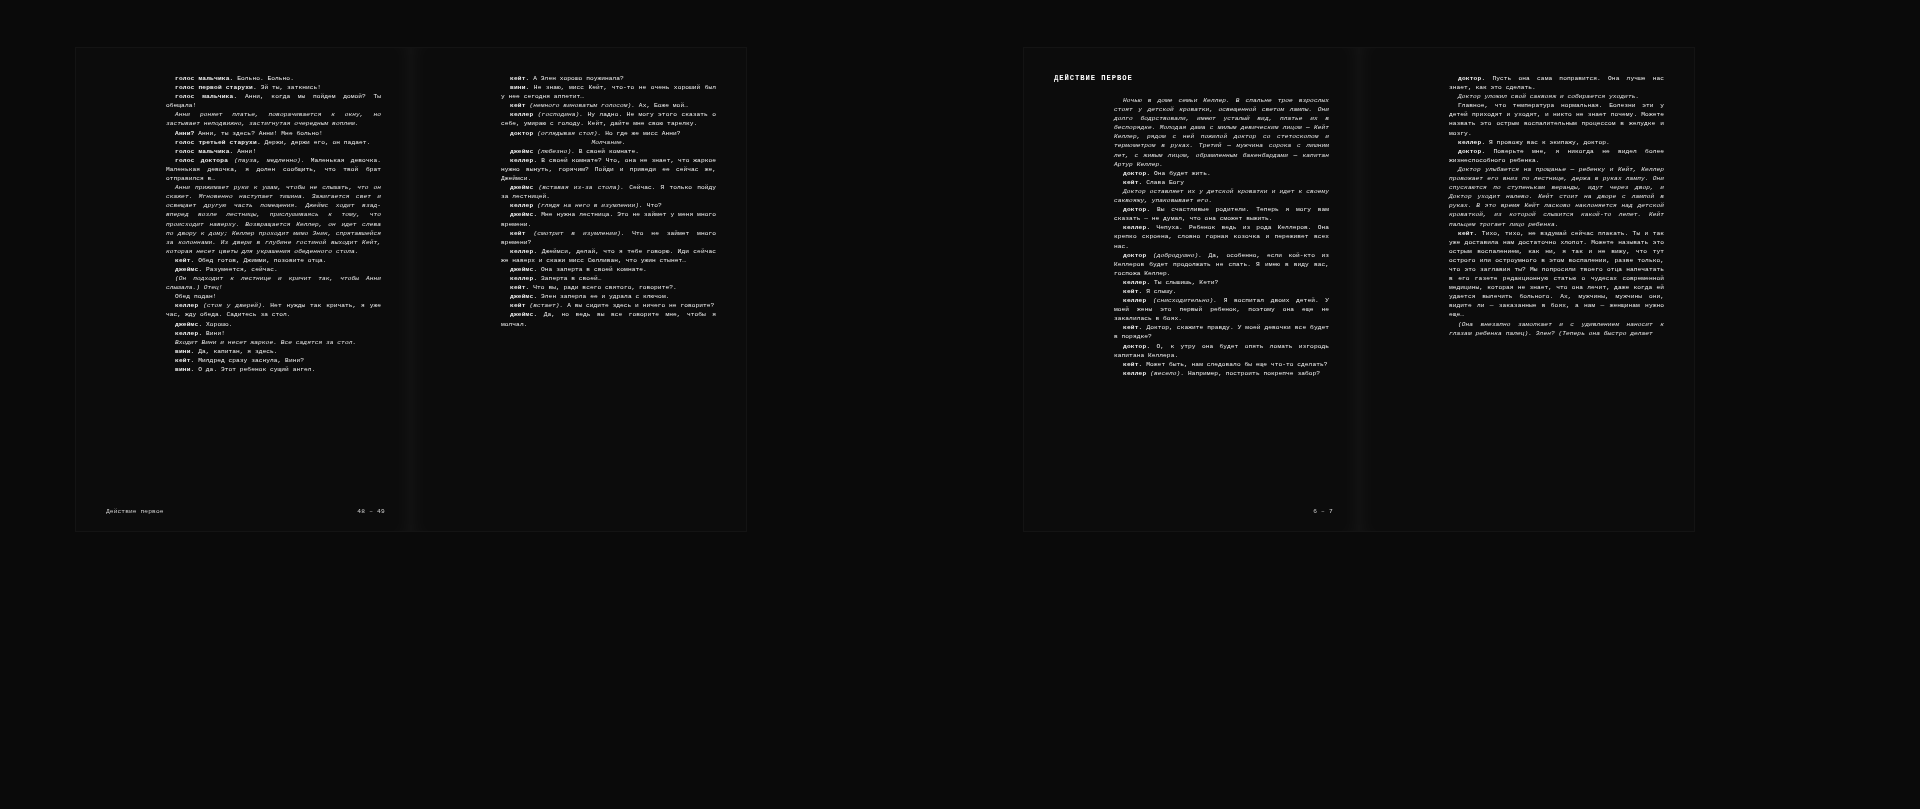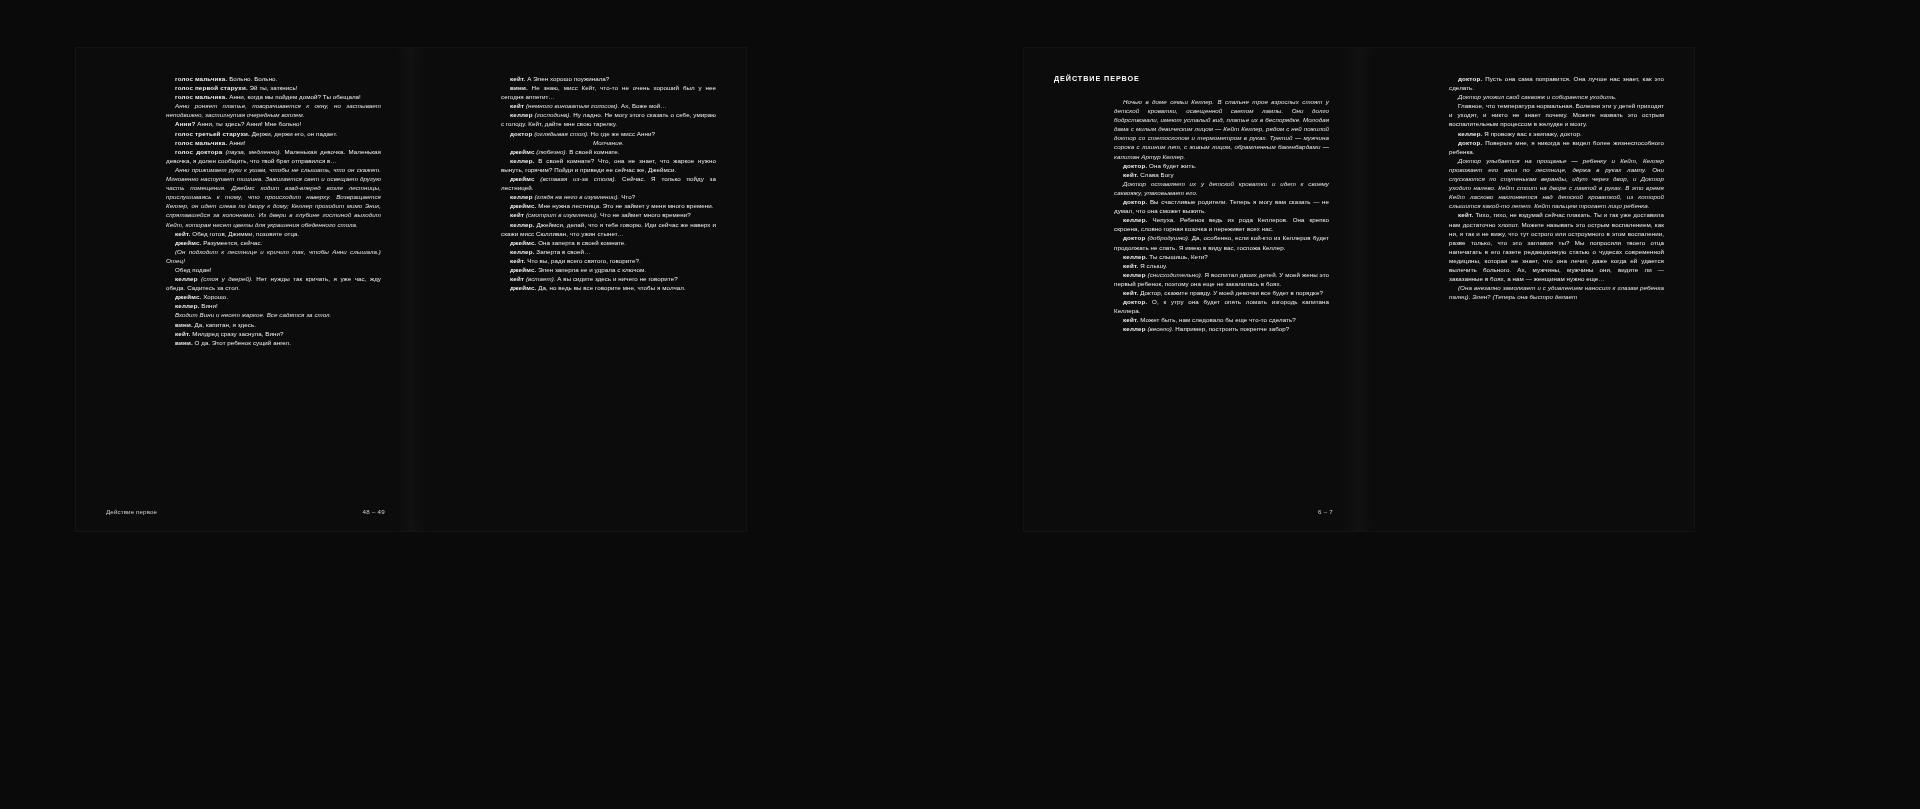--- a/index.html
+++ b/index.html
@@ -21,20 +21,21 @@
   }
 
   
   .spread {
     position: absolute;
     top: 48px;
     height: 483px;
     background: #0c0c0c;
     display: flex;
     box-shadow: 0 0 0 1px #141414;
+    font-family: Liberation Mono, monospace;
   }
   .spread-left  { left: 76px;  width: 670px; }
   .spread-right { left: 1024px; width: 670px; }
 
   .page {
     position: relative;
     width: 335px;
     height: 483px;
     background: #0c0c0c;
     box-sizing: border-box;

